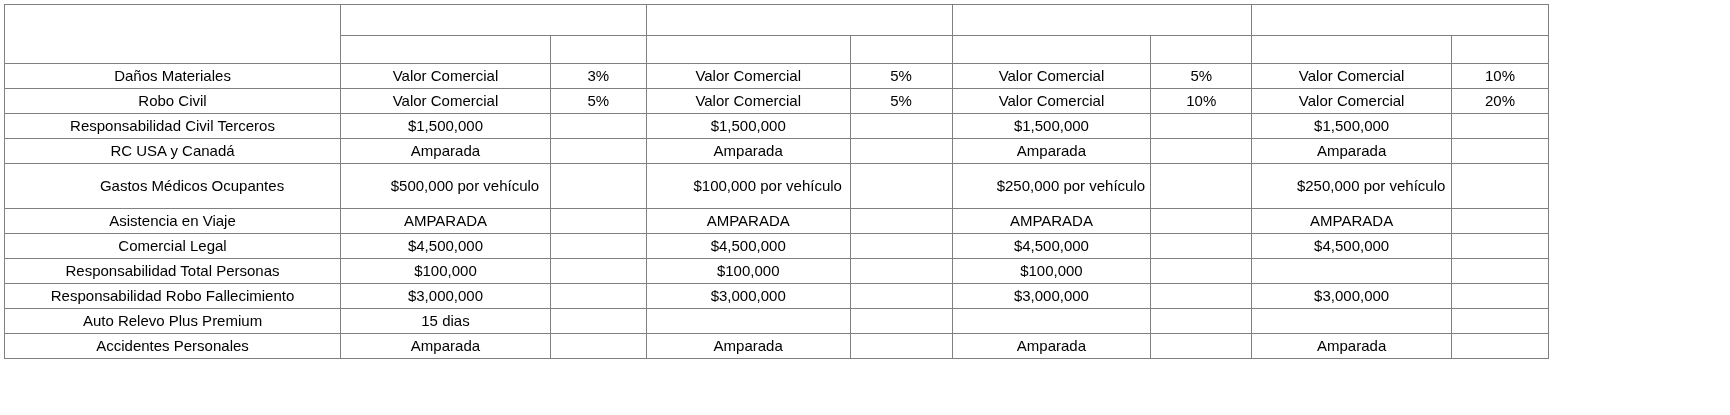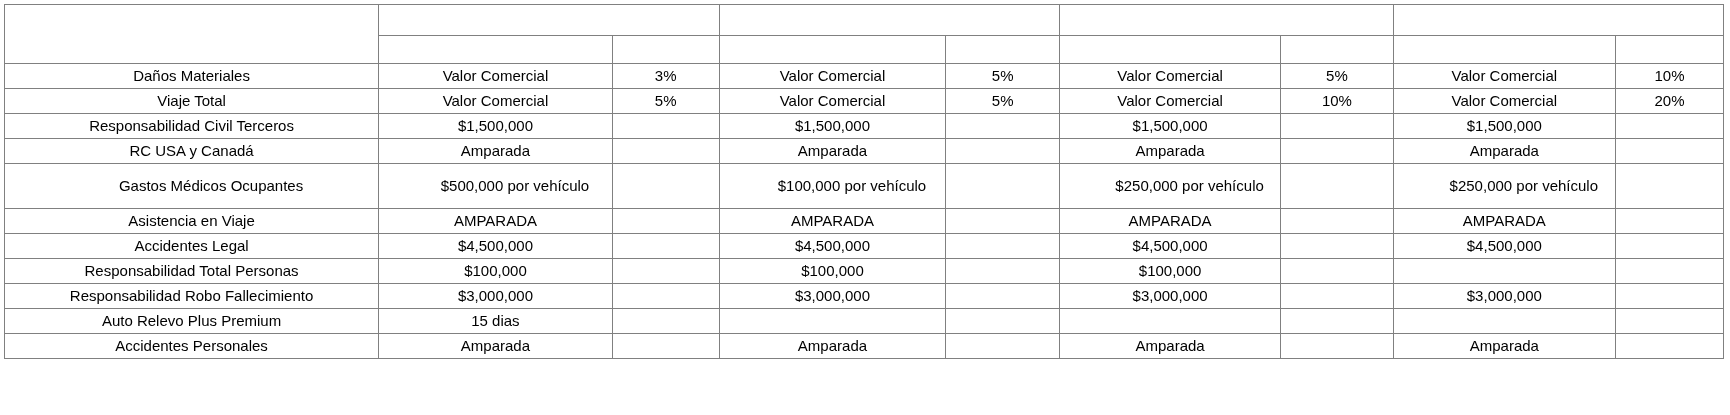--- a/index.html
+++ b/index.html
@@ -13,21 +13,21 @@
     font-family: "Liberation Sans", sans-serif;
     color: #000000;
   }
   #wrap {
     padding: 4px 0 0 4px;
     box-sizing: border-box;
   }
   table.cov {
     border-collapse: collapse;
     table-layout: fixed;
-    width: 1720px;
+    width: 1545px;
     font-size: 15px;
   }
   table.cov td, table.cov th {
     border: 1px solid #808080;
     padding: 1px 3px;
     text-align: center;
     vertical-align: middle;
     line-height: 1.15;
     background: #ffffff;
   }
@@ -125,21 +125,21 @@
         <td>Valor Comercial</td>
         <td>3%</td>
         <td>Valor Comercial</td>
         <td>5%</td>
         <td>Valor Comercial</td>
         <td>5%</td>
         <td>Valor Comercial</td>
         <td>10%</td>
       </tr>
       <tr class="body-row">
-        <td class="label">Viaje Total</td>
+        <td class="label">Robo Civil</td>
         <td>Valor Comercial</td>
         <td>5%</td>
         <td>Valor Comercial</td>
         <td>5%</td>
         <td>Valor Comercial</td>
         <td>10%</td>
         <td>Valor Comercial</td>
         <td>20%</td>
       </tr>
       <tr class="body-row">
@@ -180,21 +180,21 @@
         <td>AMPARADA</td>
         <td></td>
         <td>AMPARADA</td>
         <td></td>
         <td>AMPARADA</td>
         <td></td>
         <td>AMPARADA</td>
         <td></td>
       </tr>
       <tr class="body-row">
-        <td class="label">Accidentes Legal</td>
+        <td class="label">Comercial Legal</td>
         <td>$4,500,000</td>
         <td></td>
         <td>$4,500,000</td>
         <td></td>
         <td>$4,500,000</td>
         <td></td>
         <td>$4,500,000</td>
         <td></td>
       </tr>
       <tr class="body-row">

